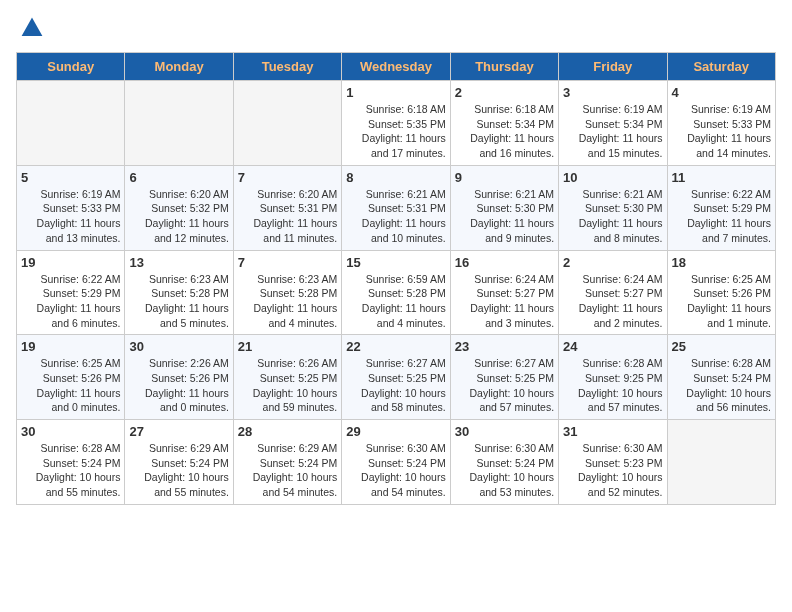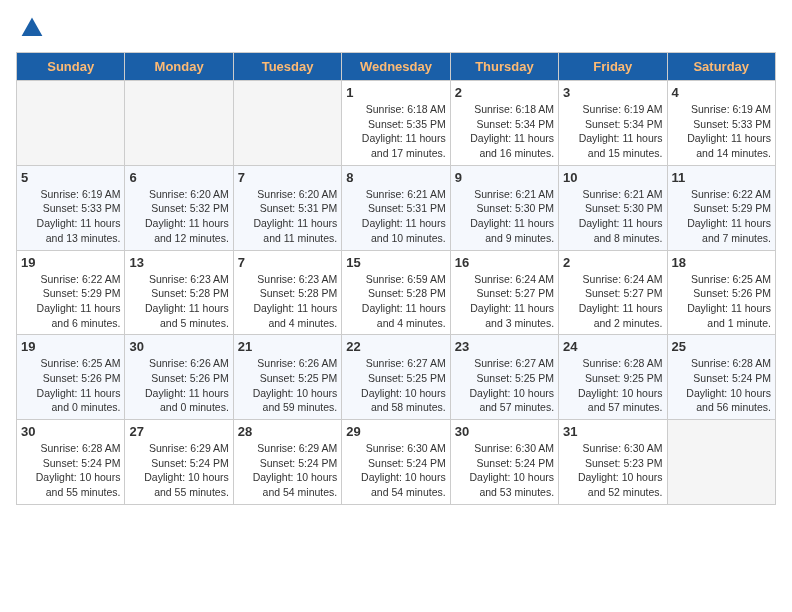--- a/index.html
+++ b/index.html
@@ -251,21 +251,21 @@
       <tr>
         <td>
           <div class="day-num">19</div>
           <div class="day-info">Sunrise: 6:25 AM
 Sunset: 5:26 PM
 Daylight: 11 hours
 and 0 minutes.</div>
         </td>
         <td>
           <div class="day-num">30</div>
-          <div class="day-info">Sunrise: 6:26 AM
+          <div class="day-info">Sunrise: 2:26 AM
 Sunset: 5:26 PM
 Daylight: 11 hours
 and 0 minutes.</div>
         </td>
         <td>
           <div class="day-num">21</div>
           <div class="day-info">Sunrise: 6:26 AM
 Sunset: 5:25 PM
 Daylight: 10 hours
 and 59 minutes.</div>

